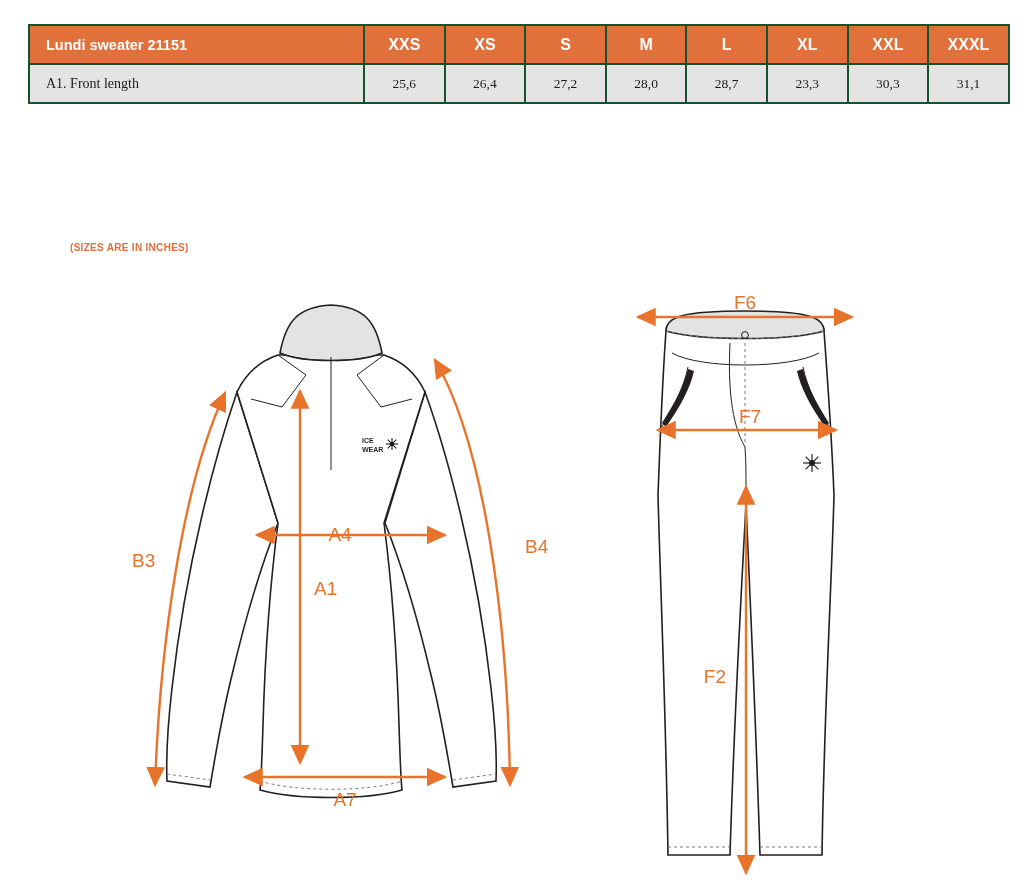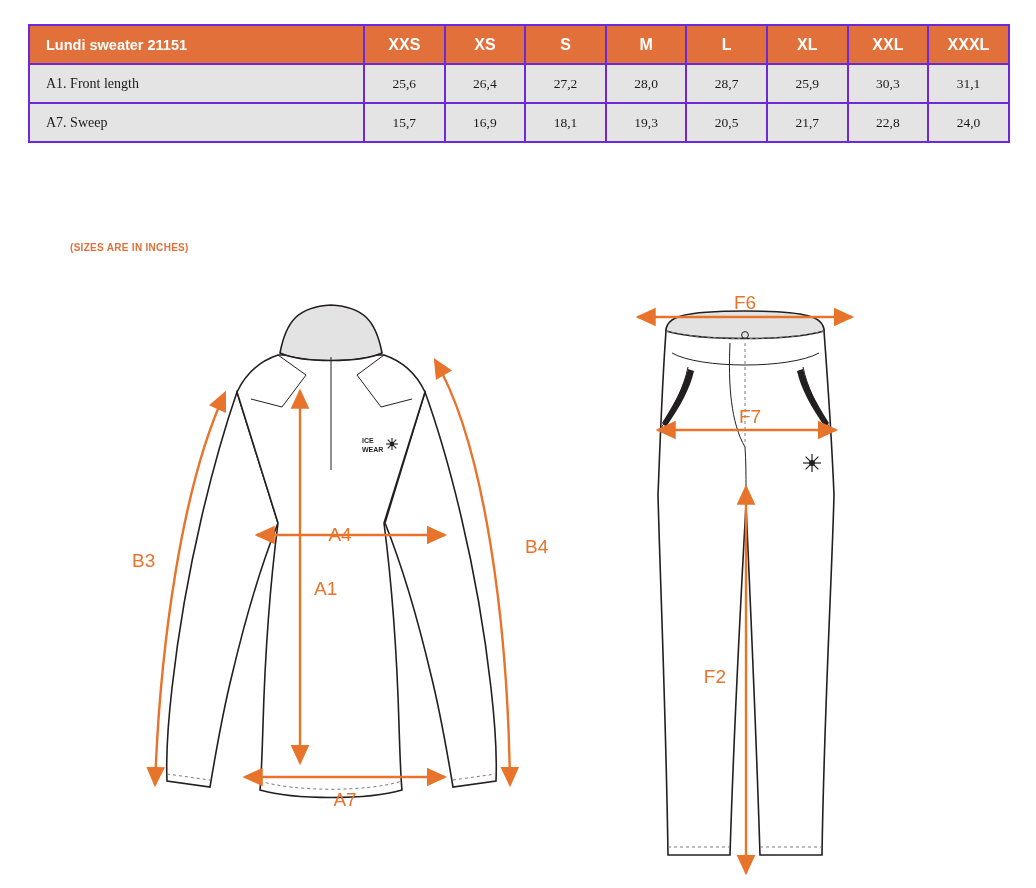--- a/index.html
+++ b/index.html
@@ -18,21 +18,21 @@
   
   #size-table {
     position: absolute;
     left: 28px;
     top: 24px;
     width: 980px;
     border-collapse: collapse;
     table-layout: fixed;
   }
   #size-table th, #size-table td {
-    border: 2px solid #6d28d9;
+    border: 2px solid #14532d;
     padding: 0;
     height: 37px;
     vertical-align: middle;
   }
   #size-table thead th {
     background: #E1703A;
     color: #ffffff;
     font-size: 16px;
     font-weight: bold;
     text-align: center;
@@ -124,34 +124,23 @@
     </tr>
   </thead>
   <tbody>
     <tr>
       <td class="row-label">A1. Front length</td>
       <td>25,6</td>
       <td>26,4</td>
       <td>27,2</td>
       <td>28,0</td>
       <td>28,7</td>
-      <td>25,9</td>
+      <td>23,3</td>
       <td>30,3</td>
       <td>31,1</td>
-    </tr>
-    <tr>
-      <td class="row-label">A7. Sweep</td>
-      <td>15,7</td>
-      <td>16,9</td>
-      <td>18,1</td>
-      <td>19,3</td>
-      <td>20,5</td>
-      <td>21,7</td>
-      <td>22,8</td>
-      <td>24,0</td>
     </tr>
   </tbody>
 </table>
 
 <div id="units-note">(SIZES ARE IN INCHES)</div>
 
 <div class="figure-wrap" id="sweater-figure">
   <svg width="480" height="600" viewBox="0 0 480 600">
     <defs>
       <marker id="arrO" markerWidth="9" markerHeight="9" refX="7.5" refY="4.5" orient="auto">

